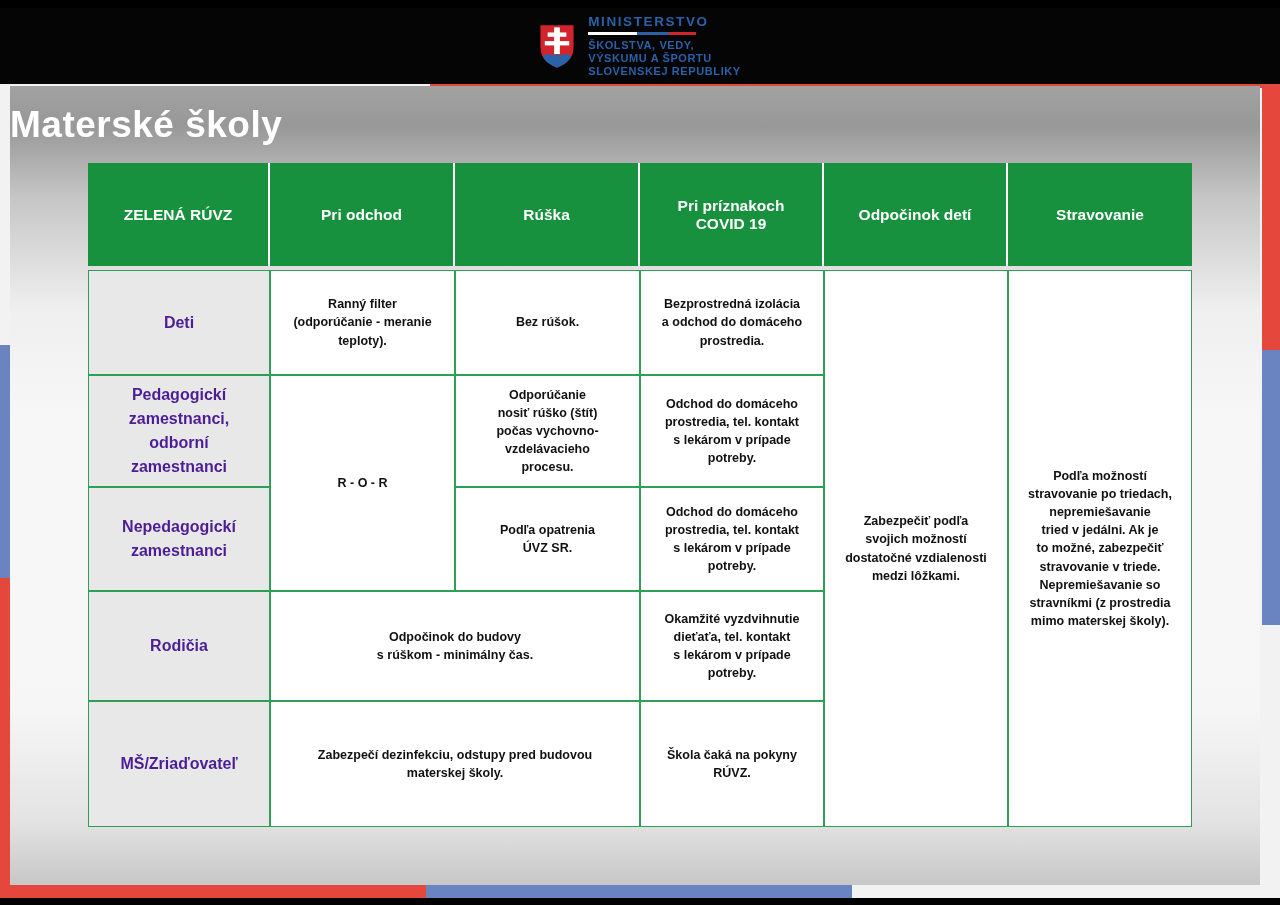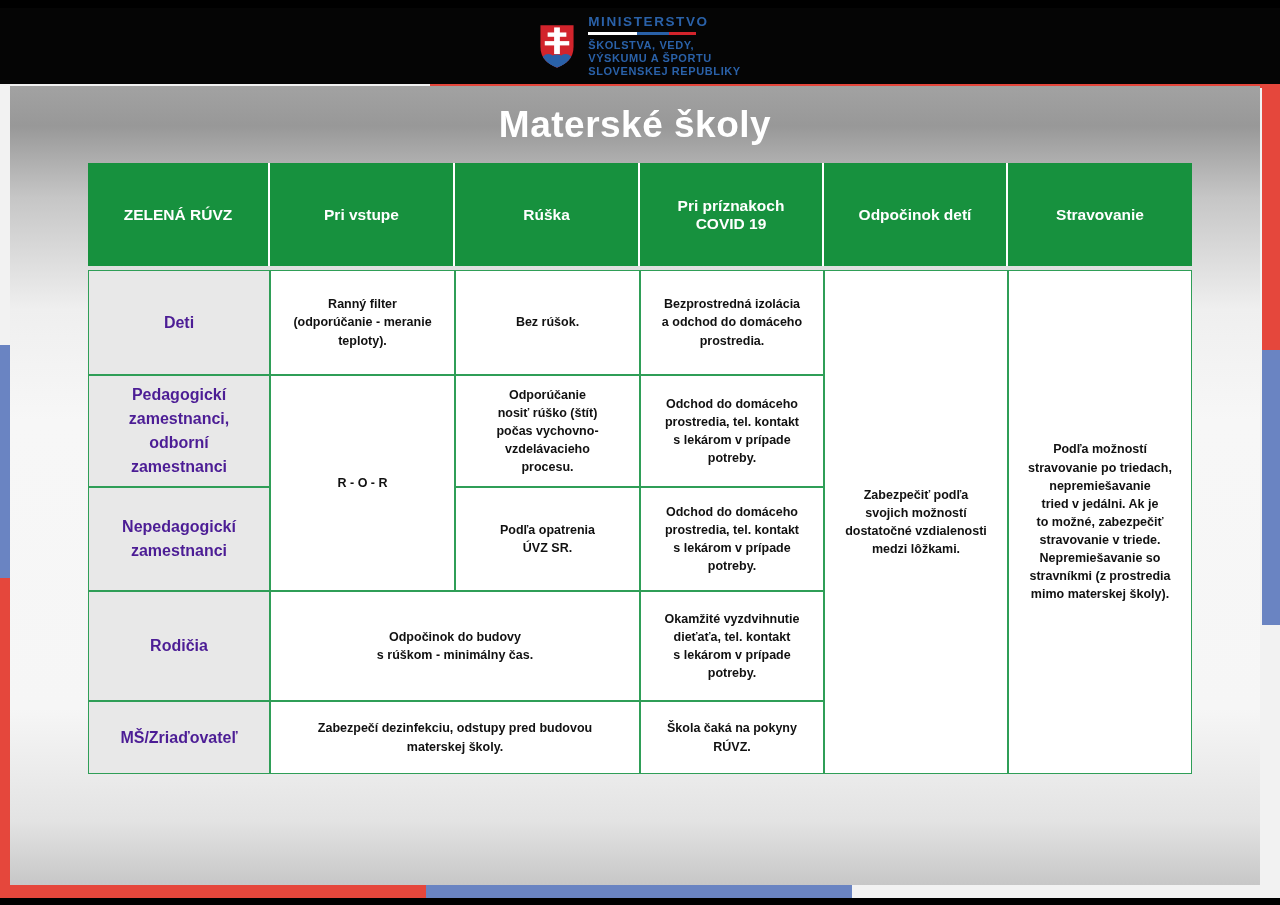--- a/index.html
+++ b/index.html
@@ -36,40 +36,40 @@
   .st-right-blue{left:1262px;top:350px;width:18px;height:275px;background:var(--flag-blue);}
   .st-left-blue{left:0;top:345px;width:10px;height:233px;background:var(--flag-blue);}
   .st-left-red{left:0;top:578px;width:10px;height:320px;background:var(--flag-red);}
   .st-bottom-red{left:0;top:885px;width:426px;height:13px;background:var(--flag-red);}
   .st-bottom-blue{left:426px;top:885px;width:426px;height:13px;background:var(--flag-blue);}
 
   
   .slide{position:absolute;left:10px;top:86px;width:1250px;height:799px;
     background:linear-gradient(180deg,#a2a2a2 0%,#989898 5%,#c6c6c6 14%,#efefef 28%,
       #f7f7f7 42%,#f6f6f6 78%,#e3e3e3 92%,#c7c7c7 100%);}
-  .slide-title{padding-top:18px;text-align:center;color:#fff;font-weight:bold;font-size:37px;
+  .slide-title{padding-top:18px;text-align:left;color:#fff;font-weight:bold;font-size:37px;
     letter-spacing:.5px;}
 
   
   .tbl-wrap{position:absolute;left:78px;top:77px;}
   table{border-spacing:0;table-layout:fixed;width:1104px;}
   col.c1{width:182px;} col.c2{width:185px;} col.c3{width:185px;}
   col.c4{width:184px;} col.c5{width:184px;} col.c6{width:184px;}
   th{background:var(--header-green);color:#fff;font-size:15.5px;font-weight:bold;
     text-align:center;vertical-align:middle;border-right:2px solid #fff;padding:0 16px;}
   th:last-child{border-right:none;}
   tr.hdr{height:103px;}
   tr.gap{height:4px;}
   tr.gap td{border:none;background:transparent;padding:0;font-size:0;line-height:0;}
   td{background:#fff;border:1px solid var(--border-green);font-size:12.5px;font-weight:bold;
     color:#111;text-align:center;vertical-align:middle;white-space:pre-line;
     line-height:1.45;padding:4px 12px;}
   td.lbl{background:var(--label-gray);font-size:16px;line-height:1.5;color:#4c1d95;}
   tr.r1{height:105px;} tr.r2{height:112px;} tr.r3{height:104px;}
-  tr.r4{height:110px;} tr.r5{height:73px;}
+  tr.r4{height:110px;} tr.r5{height:126px;}
 </style>
 </head>
 <body>
 
 <div class="stage">
 
   <div class="frame"></div>
   <div class="stripe st-top-red"></div>
   <div class="stripe st-right-red"></div>
   <div class="stripe st-right-blue"></div>
@@ -119,21 +119,21 @@
           <col class="c1">
             <col class="c2">
             <col class="c3">
           <col class="c4">
             <col class="c5">
             <col class="c6">
         </colgroup>
         <tbody>
             <tr class="hdr">
           <th>ZELENÁ RÚVZ</th>
-          <th>Pri vstupe</th>
+          <th>Pri odchod</th>
           <th>Rúška</th>
           <th>Pri príznakoch COVID 19</th>
           <th>Odpočinok detí</th>
           <th>Stravovanie</th>
         </tr>
         <tr class="gap">
               <td colspan="6"></td>
             </tr>
 
         <tr class="r1">

